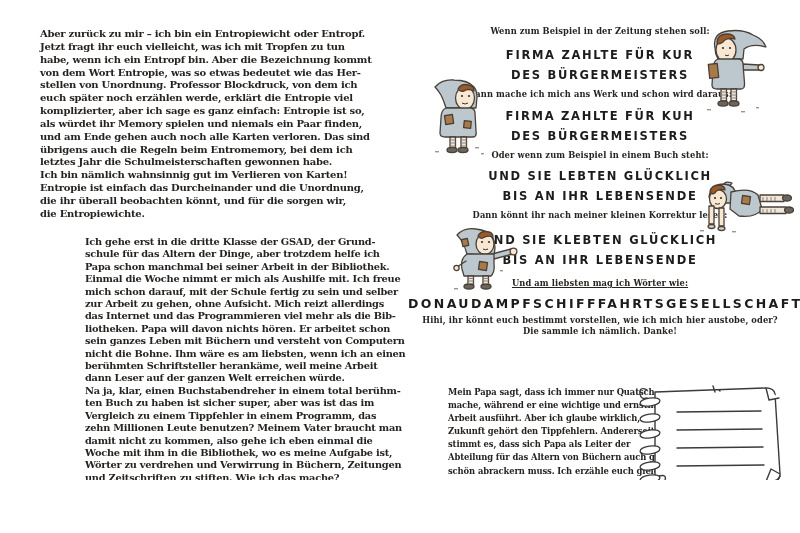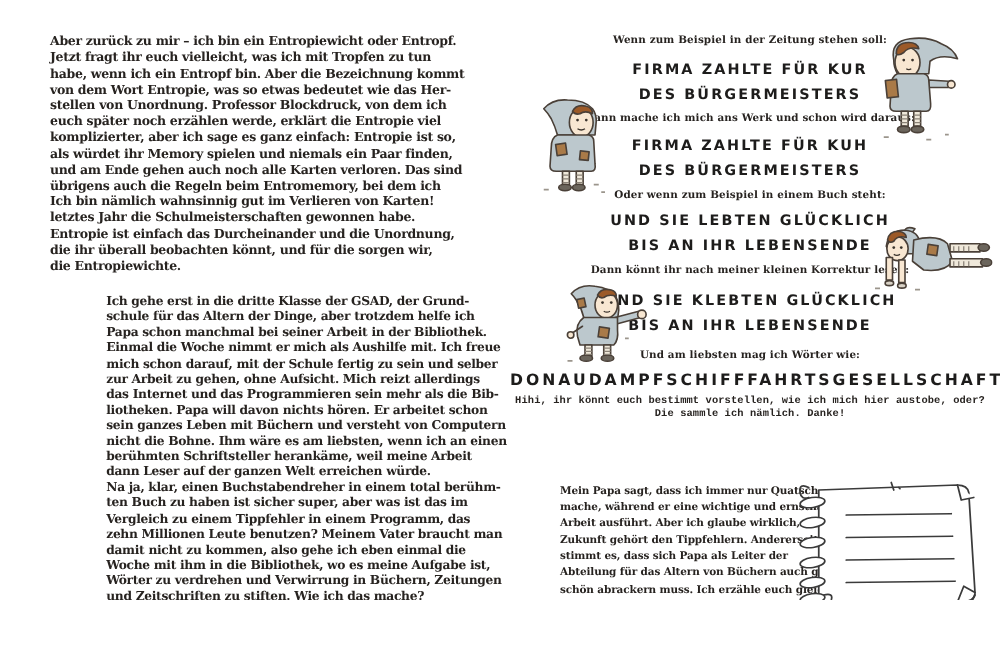--- a/index.html
+++ b/index.html
@@ -34,35 +34,35 @@
       <div class="ln">Aber zurück zu mir – ich bin ein Entropiewicht oder Entropf.</div>
       <div class="ln">Jetzt fragt ihr euch vielleicht, was ich mit Tropfen zu tun</div>
       <div class="ln">habe, wenn ich ein Entropf bin. Aber die Bezeichnung kommt</div>
       <div class="ln">von dem Wort Entropie, was so etwas bedeutet wie das Her-</div>
       <div class="ln">stellen von Unordnung. Professor Blockdruck, von dem ich</div>
       <div class="ln">euch später noch erzählen werde, erklärt die Entropie viel</div>
       <div class="ln">komplizierter, aber ich sage es ganz einfach: Entropie ist so,</div>
       <div class="ln">als würdet ihr Memory spielen und niemals ein Paar finden,</div>
       <div class="ln">und am Ende gehen auch noch alle Karten verloren. Das sind</div>
       <div class="ln">übrigens auch die Regeln beim Entromemory, bei dem ich</div>
+      <div class="ln">letztes Jahr die Schulmeisterschaften gewonnen habe.</div>
       <div class="ln">Ich bin nämlich wahnsinnig gut im Verlieren von Karten!</div>
-      <div class="ln">letztes Jahr die Schulmeisterschaften gewonnen habe.</div>
       <div class="ln">Entropie ist einfach das Durcheinander und die Unordnung,</div>
       <div class="ln">die ihr überall beobachten könnt, und für die sorgen wir,</div>
       <div class="ln">die Entropiewichte.</div>
     </div>
 
   <div class="abs body-text p-left2">
       <div class="ln">Ich gehe erst in die dritte Klasse der GSAD, der Grund-</div>
       <div class="ln">schule für das Altern der Dinge, aber trotzdem helfe ich</div>
       <div class="ln">Papa schon manchmal bei seiner Arbeit in der Bibliothek.</div>
       <div class="ln">Einmal die Woche nimmt er mich als Aushilfe mit. Ich freue</div>
       <div class="ln">mich schon darauf, mit der Schule fertig zu sein und selber</div>
       <div class="ln">zur Arbeit zu gehen, ohne Aufsicht. Mich reizt allerdings</div>
-      <div class="ln">das Internet und das Programmieren sein mehr als die Bib-</div>
+      <div class="ln">das Internet und das Programmieren viel mehr als die Bib-</div>
       <div class="ln">liotheken. Papa will davon nichts hören. Er arbeitet schon</div>
       <div class="ln">sein ganzes Leben mit Büchern und versteht von Computern</div>
       <div class="ln">nicht die Bohne. Ihm wäre es am liebsten, wenn ich an einen</div>
       <div class="ln">berühmten Schriftsteller herankäme, weil meine Arbeit</div>
       <div class="ln">dann Leser auf der ganzen Welt erreichen würde.</div>
       <div class="ln">Na ja, klar, einen Buchstabendreher in einem total berühm-</div>
       <div class="ln">ten Buch zu haben ist sicher super, aber was ist das im</div>
       <div class="ln">Vergleich zu einem Tippfehler in einem Programm, das</div>
       <div class="ln">zehn Millionen Leute benutzen? Meinem Vater braucht man</div>
       <div class="ln">damit nicht zu kommen, also gehe ich eben einmal die</div>
@@ -95,25 +95,25 @@
       <div class="ln">BIS AN IHR LEBENSENDE</div>
     </div>
 
   <div class="abs rcol small-center" style="top:210px;">Dann könnt ihr nach meiner kleinen Korrektur lesen:</div>
 
   <div class="abs rcol headline" style="top:230px;">
       <div class="ln">UND SIE KLEBTEN GLÜCKLICH</div>
       <div class="ln">BIS AN IHR LEBENSENDE</div>
     </div>
 
-  <div class="abs rcol small-center" style="top:278px;">Und am liebsten mag ich Wörter wie:</div>
+  <div class="abs rcol small-center" style="top:278px;text-decoration:underline;">Und am liebsten mag ich Wörter wie:</div>
 
   <div class="abs rcol longword" style="top:296px;">DONAUDAMPFSCHIFFFAHRTSGESELLSCHAFT</div>
 
-  <div class="abs rcol small-center notes" style="top:315px;font-family:Liberation Mono, monospace;">
+  <div class="abs rcol small-center notes" style="top:315px;">
       <div class="ln">Hihi, ihr könnt euch bestimmt vorstellen, wie ich mich hier austobe, oder?</div>
       <div class="ln">Die sammle ich nämlich. Danke!</div>
     </div>
 
   <div class="abs body-text p-right">
       <div class="ln">Mein Papa sagt, dass ich immer nur Quatsch</div>
       <div class="ln">mache, während er eine wichtige und ernsthafte</div>
       <div class="ln">Arbeit ausführt. Aber ich glaube wirklich, die</div>
       <div class="ln">Zukunft gehört den Tippfehlern. Andererseits</div>
       <div class="ln">stimmt es, dass sich Papa als Leiter der</div>

